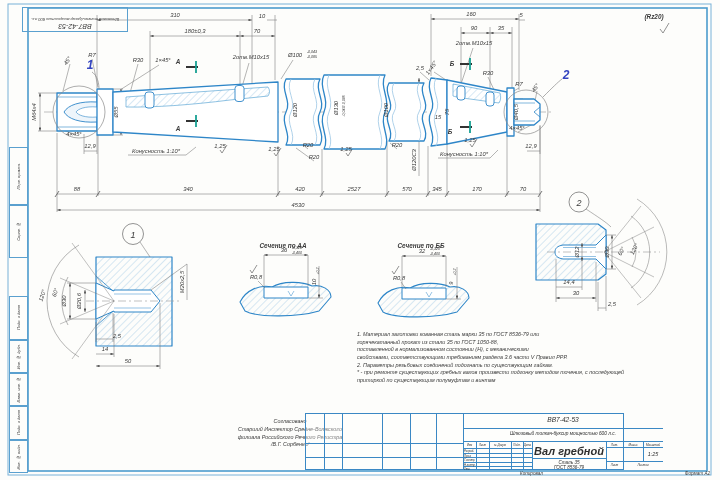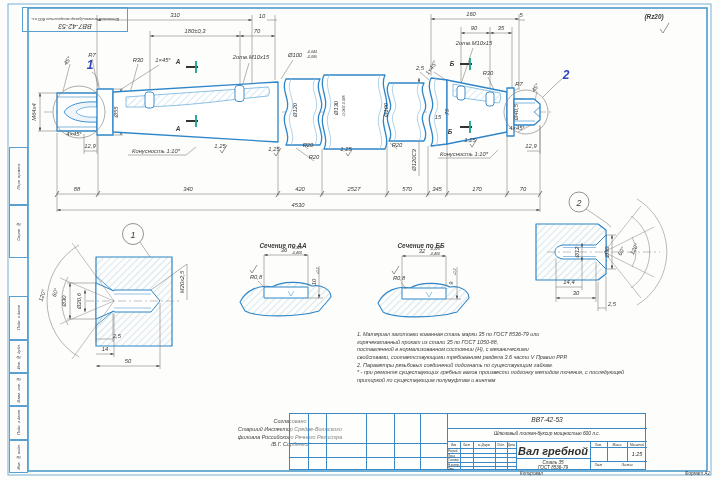--- a/index.html
+++ b/index.html
@@ -14,21 +14,21 @@
   .htxt{position:absolute;font-style:italic;color:#3a3a3a;}
   #notes{left:357px;top:331px;width:335px;font-size:5.4px;line-height:1.42;}
   #approval{left:200px;top:418px;width:180px;font-size:5.4px;line-height:1.45;text-align:center;}
   #stamp{position:absolute;left:22px;top:7px;width:104px;height:23px;border:1.2px solid #5aa0cf;
          transform:rotate(180deg);text-align:center;color:#3a3a3a;font-style:italic;}
   #stamp .big{font-size:7px;line-height:9px;}
   #stamp .small{font-size:4px;line-height:5px;white-space:nowrap;overflow:hidden;}
   .mbox{position:absolute;left:9px;width:19px;border:1px solid #5aa0cf;box-sizing:border-box;
         color:#3a3a3a;font-size:4px;font-style:italic;display:flex;align-items:center;justify-content:center;}
   .mbox span{writing-mode:vertical-rl;transform:rotate(180deg);white-space:nowrap;}
-  #tb{position:absolute;left:289px;top:413px;width:357px;height:57px;border:1.3px solid #3b88c4;
+  #tb{position:absolute;left:305px;top:413px;width:319px;height:57px;border:1.3px solid #3b88c4;
       box-sizing:border-box;background:rgba(255,255,255,.35);}
   .ln{position:absolute;background:#3b88c4;}
   .tcell{position:absolute;color:#2e2e2e;font-style:italic;text-align:center;}
   #copy-row{position:absolute;left:520px;top:471px;width:190px;font-size:4.6px;color:#3a3a3a;
             font-style:italic;display:flex;justify-content:space-between;}
   #wm{position:absolute;left:470px;top:414px;width:250px;height:62px;opacity:.55;pointer-events:none;
       display:flex;align-items:center;color:#8a8a8a;font-weight:bold;z-index:9;}
   #wm .wtxt{font-size:40px;letter-spacing:1px;font-family:"DejaVu Sans",sans-serif;}
 </style>
 </head>

